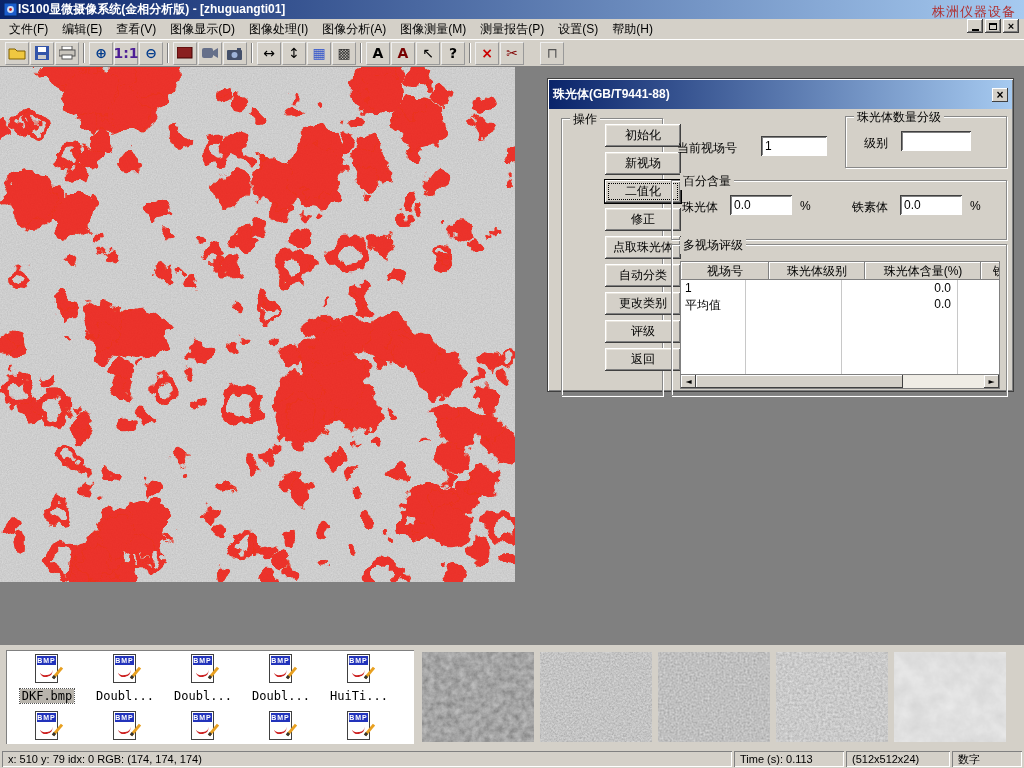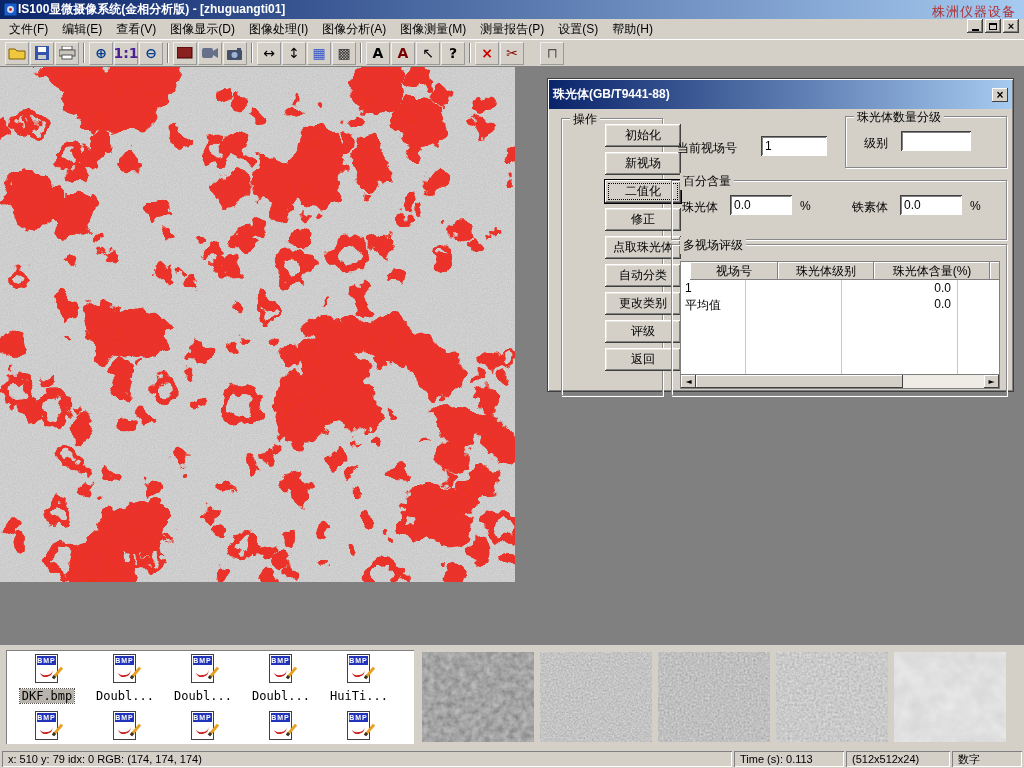--- a/index.html
+++ b/index.html
@@ -56,21 +56,21 @@
 
   .grp-op{left:12px;top:8px;width:102px;height:278px;}
   .grp-grade{left:296px;top:6px;width:162px;height:52px;}
   .grp-percent{left:122px;top:70px;width:336px;height:60px;}
   .grp-multi{left:122px;top:134px;width:336px;height:152px;}
 
   
   .mtable{position:absolute;left:8px;top:16px;width:320px;height:128px;background:#fff;border:1px solid #808080;overflow:hidden;}
   .mhead{display:flex;height:18px;position:relative;z-index:2;}
   .mh{background:#d4d0c8;box-shadow:inset -1px -1px 0 #808080,inset 1px 1px 0 #fff;display:flex;align-items:center;justify-content:center;font-size:12px;overflow:hidden;white-space:nowrap;flex-shrink:0;}
-  .hc1{width:88px;margin-left:9px;}.hc2{width:96px;}.hc3{width:116px;}.hc4{flex:1 0 60px;}
+  .hc1{width:88px;}.hc2{width:96px;}.hc3{width:116px;}.hc4{flex:1 0 60px;}
   .mbody{position:relative;height:96px;}
   .vl{position:absolute;top:0;bottom:0;width:1px;background:#c8c8c8;}
   .mrow{display:flex;height:16px;position:relative;z-index:1;font-size:12px;}
   .bc1{width:64px;padding:1px 4px;}.bc2{width:96px;}.bc3{width:116px;text-align:right;padding:1px 6px 1px 0;}.bc4{flex:1;}
   .hscroll{position:absolute;left:0;right:0;bottom:0;height:14px;display:flex;background:#efece5;border-top:1px solid #808080;}
   .sarr{width:15px;height:13px;background:#d4d0c8;box-shadow:inset -1px -1px 0 #404040,inset 1px 1px 0 #fff;font-size:8px;display:flex;align-items:center;justify-content:center;font-family:"DejaVu Sans",sans-serif;}
   .strack{flex:1;position:relative;}
   .sthumb{position:absolute;left:0;top:0;height:13px;width:72%;background:#d4d0c8;box-shadow:inset -1px -1px 0 #404040,inset 1px 1px 0 #fff;}
 
   

